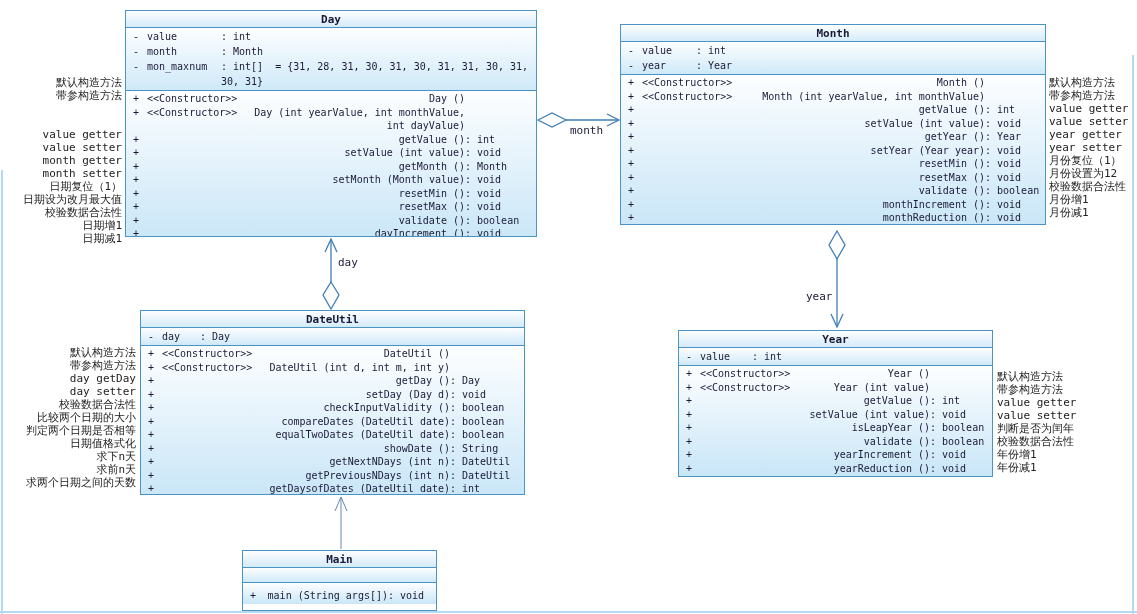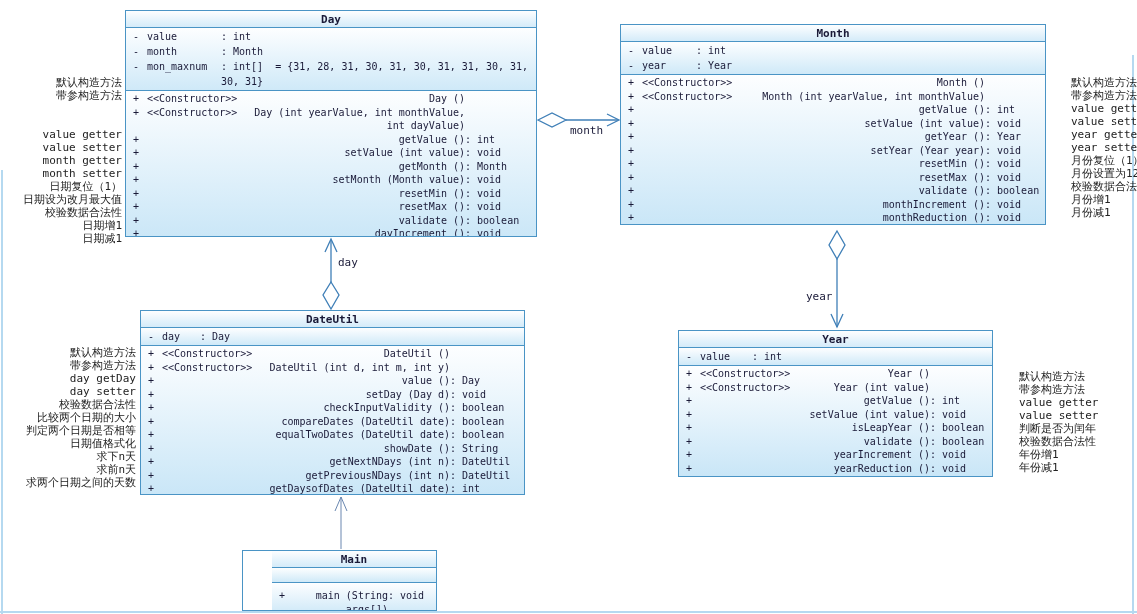--- a/index.html
+++ b/index.html
@@ -34,21 +34,21 @@
   .stereo { width:var(--snw); white-space:pre; }
   .mname { flex:1; min-width:0; white-space:pre-wrap;text-align:right; }
   .mtype { width:var(--mtw); white-space:pre; }
   .empty-compartment { min-height:15px; }
   .main-methods .row { padding-top:5px; }
 
   svg.connectors { position:absolute; left:0; top:0; pointer-events:none; }
   .conn-label { position:absolute; font-size:11px; color:#1a1a38; white-space:nowrap; }
 
   .notes { position:absolute; font-size:11px; color:#222222; }
-  .notes .note-line { height:13px; line-height:13px; white-space:nowrap;margin-left:22px; }
+  .notes .note-line { height:13px; line-height:13px; white-space:nowrap; }
   .notes-right { text-align:right; }
 </style>
 </head>
 <body>
 
 <div id="canvas">
 
   <div class="edge" style="left:1px; top:170px; width:2px; height:444px;"></div>
   <div class="edge" style="left:1132px; top:55px; width:2px; height:559px;"></div>
   <div class="edge" style="left:0; top:611px; width:1137px; height:2px;"></div>
@@ -296,21 +296,21 @@
         <div class="row">
           <span class="sym">+</span>
           <span class="stereo">&lt;&lt;Constructor&gt;&gt;</span>
           <span class="mname">DateUtil (int d, int m, int y)</span>
           <span class="mtype"></span>
         </div>
 
         <div class="row">
           <span class="sym">+</span>
           <span class="stereo"></span>
-          <span class="mname">value ()</span>
+          <span class="mname">getDay ()</span>
           <span class="mtype">: Day</span>
         </div>
 
         <div class="row">
           <span class="sym">+</span>
           <span class="stereo"></span>
           <span class="mname">setDay (Day d)</span>
           <span class="mtype">: void</span>
         </div>
 
@@ -428,21 +428,21 @@
 
         <div class="row">
           <span class="sym">+</span>
           <span class="stereo"></span>
           <span class="mname">yearReduction ()</span>
           <span class="mtype">: void</span>
         </div>
       </div>
   </div>
 
-  <div class="uml-class" style="left:242px; top:550px; width:195px; height:61px;padding-left:29px; --anw:40px; --snw:0px; --mtw:44px;">
+  <div class="uml-class" style="left:242px; top:550px; width:195px; height:61px; --anw:40px; --snw:0px; --mtw:44px;">
     <div class="uml-title">Main</div>
     <div class="uml-attrs empty-compartment">
       
     </div>
     <div class="uml-methods main-methods">
 
         <div class="row">
           <span class="sym">+</span>
           <span class="stereo"></span>
           <span class="mname">main (String args[])</span>

